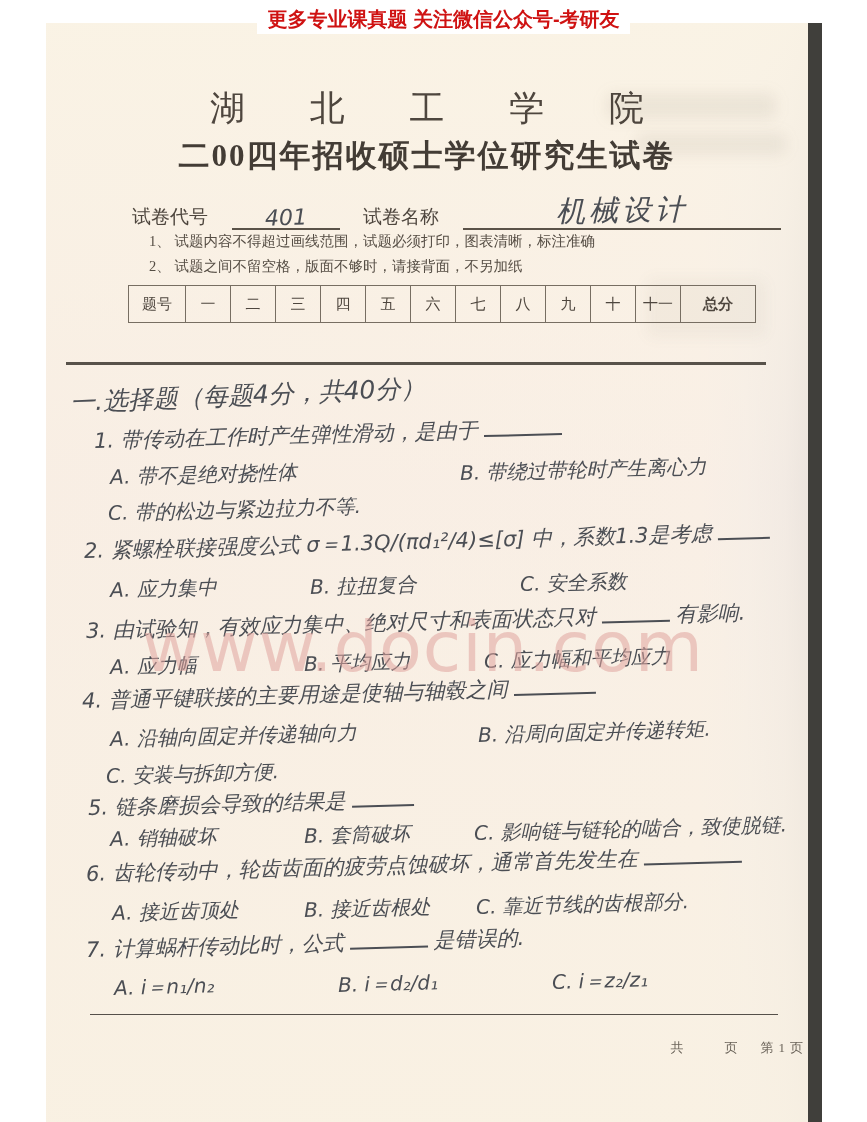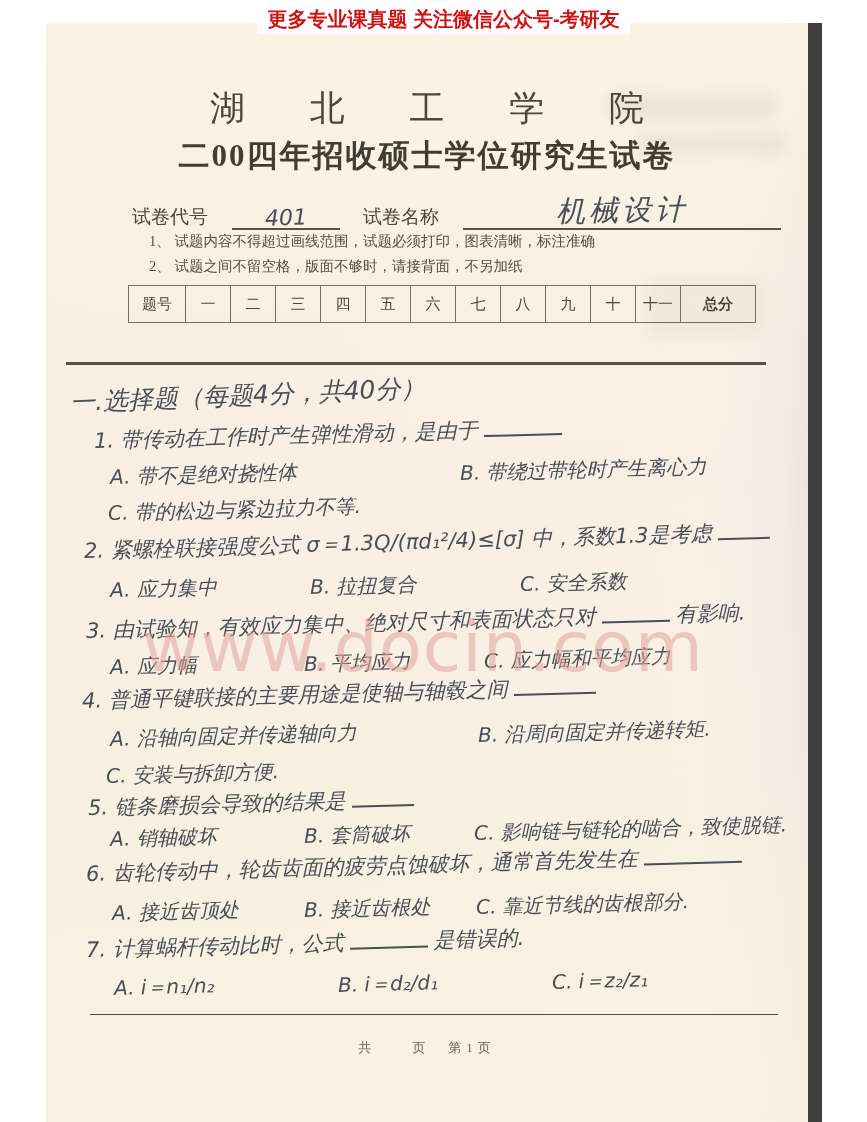--- a/index.html
+++ b/index.html
@@ -72,21 +72,21 @@
   .q4a{top:703px;left:64px;} .q4b{top:699px;left:432px;}
   .q4c{top:740px;left:60px;}
   .q5{top:771px;left:42px;}  .q5 .blank{width:62px;}
   .q5a{top:803px;left:64px;} .q5b{top:800px;left:258px;} .q5c{top:797px;left:428px;}
   .q6{top:837px;left:40px;}  .q6 .blank{width:98px;}
   .q6a{top:877px;left:66px;} .q6b{top:874px;left:258px;} .q6c{top:871px;left:430px;}
   .q7{top:913px;left:40px;}  .q7 .blank{width:78px;}
   .q7a{top:952px;left:68px;} .q7b{top:949px;left:292px;} .q7c{top:946px;left:506px;}
   .bottom-rule{position:absolute;top:991px;left:44px;width:688px;border-top:1.5px solid #55504a;}
   .footer{
-    position:absolute;top:1016px;left:0;width:100%;text-align:center;
+    position:absolute;top:1016px;left:0;width:100%;text-align:right;
     font-size:13px;letter-spacing:5px;color:#6b645a;font-family:Liberation Serif, serif;
   }
   
   .watermark{
     position:absolute;top:583px;left:96px;z-index:5;pointer-events:none;
     font-family:"DejaVu Sans", sans-serif;font-size:70px;font-weight:normal;
     color:rgba(224,164,158,0.55);letter-spacing:1px;white-space:nowrap;
   }
 </style>
 </head>

